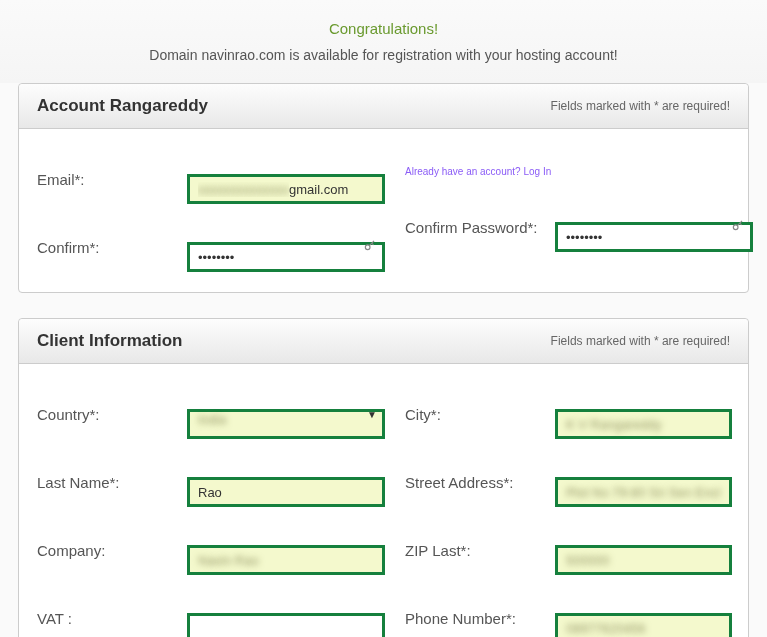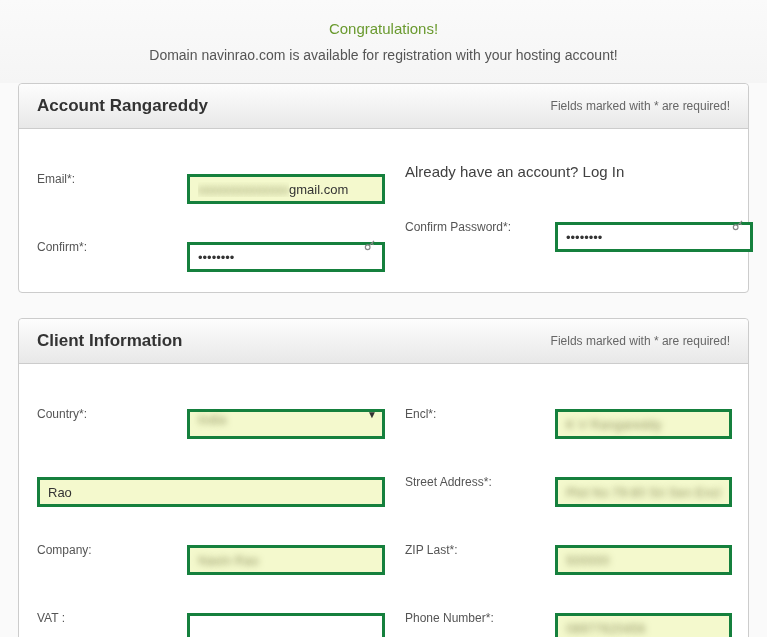--- a/index.html
+++ b/index.html
@@ -68,21 +68,21 @@
       align-items: center;
       margin-bottom: 18px;
       min-height: 30px;
     }
     .form-row:last-child {
       margin-bottom: 0;
     }
     .form-label {
       width: 150px;
       color: #555;
-      font-size: 12px;
+      font-size: 15px;
       flex-shrink: 0;
     }
     .form-input {
       flex: 1;
       height: 30px;
       border: 3px solid #15803d;
       padding: 0 8px;
       font-size: 13px;
       color: #333;
       font-family: inherit;
@@ -119,23 +119,23 @@
       display: flex;
     }
     .key-icon {
       position: absolute;
       right: 8px;
       top: 50%;
       transform: translateY(-50%);
       pointer-events: none;
     }
     .login-link {
-      color: #404040;
+      color: #8b5cf6;
       text-decoration: none;
-      font-size: 15px;
+      font-size: 10px;
       display: inline-block;
       padding-top: 5px;
       cursor: pointer;
     }
     .blurred {
       color: transparent;
       text-shadow: 0 0 6px rgba(80,80,30,0.6);
       user-select: none;
     }
     .email-blurred-part {
@@ -215,34 +215,35 @@
     <div class="form-grid">
       <div class="form-col">
         <div class="form-row">
           <div class="form-label">Country*:</div>
           <div class="select-wrapper">
             <div class="form-input autofill select blurred">India</div>
             <span class="select-arrow">▼</span>
           </div>
         </div>
         <div class="form-row">
+          <div class="form-label">Last Name*:</div>
           <input type="text" class="form-input autofill" value="Rao" style="">
         </div>
         <div class="form-row">
           <div class="form-label">Company:</div>
           <div class="form-input autofill blurred" style="display:flex;align-items:center;">Navin Rao</div>
         </div>
         <div class="form-row">
           <div class="form-label">VAT :</div>
           <input type="text" class="form-input" style="caret-color: rgb(51, 51, 51);" value="">
         </div>
       </div>
       <div class="form-col">
         <div class="form-row">
-          <div class="form-label">Encl*:</div>
+          <div class="form-label">City*:</div>
           <div class="form-input autofill blurred" style="display:flex;align-items:center;">K V Rangareddy</div>
         </div>
         <div class="form-row">
           <div class="form-label">Street Address*:</div>
           <div class="form-input autofill blurred" style="display:flex;align-items:center;overflow:hidden;white-space:nowrap;">Plot No 79-80 Sri Sen Encl</div>
         </div>
         <div class="form-row">
           <div class="form-label">ZIP Last*:</div>
           <div class="form-input autofill blurred" style="display:flex;align-items:center;">500000</div>
         </div>

